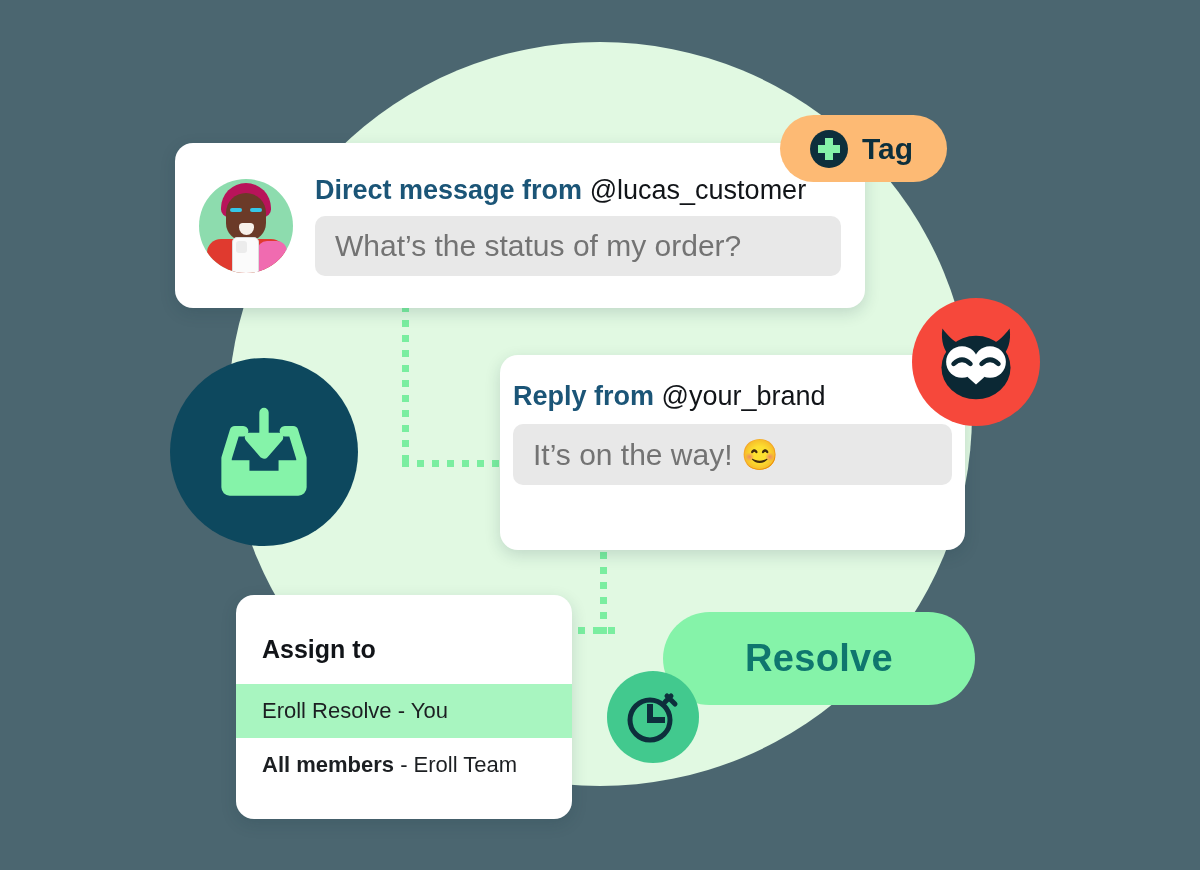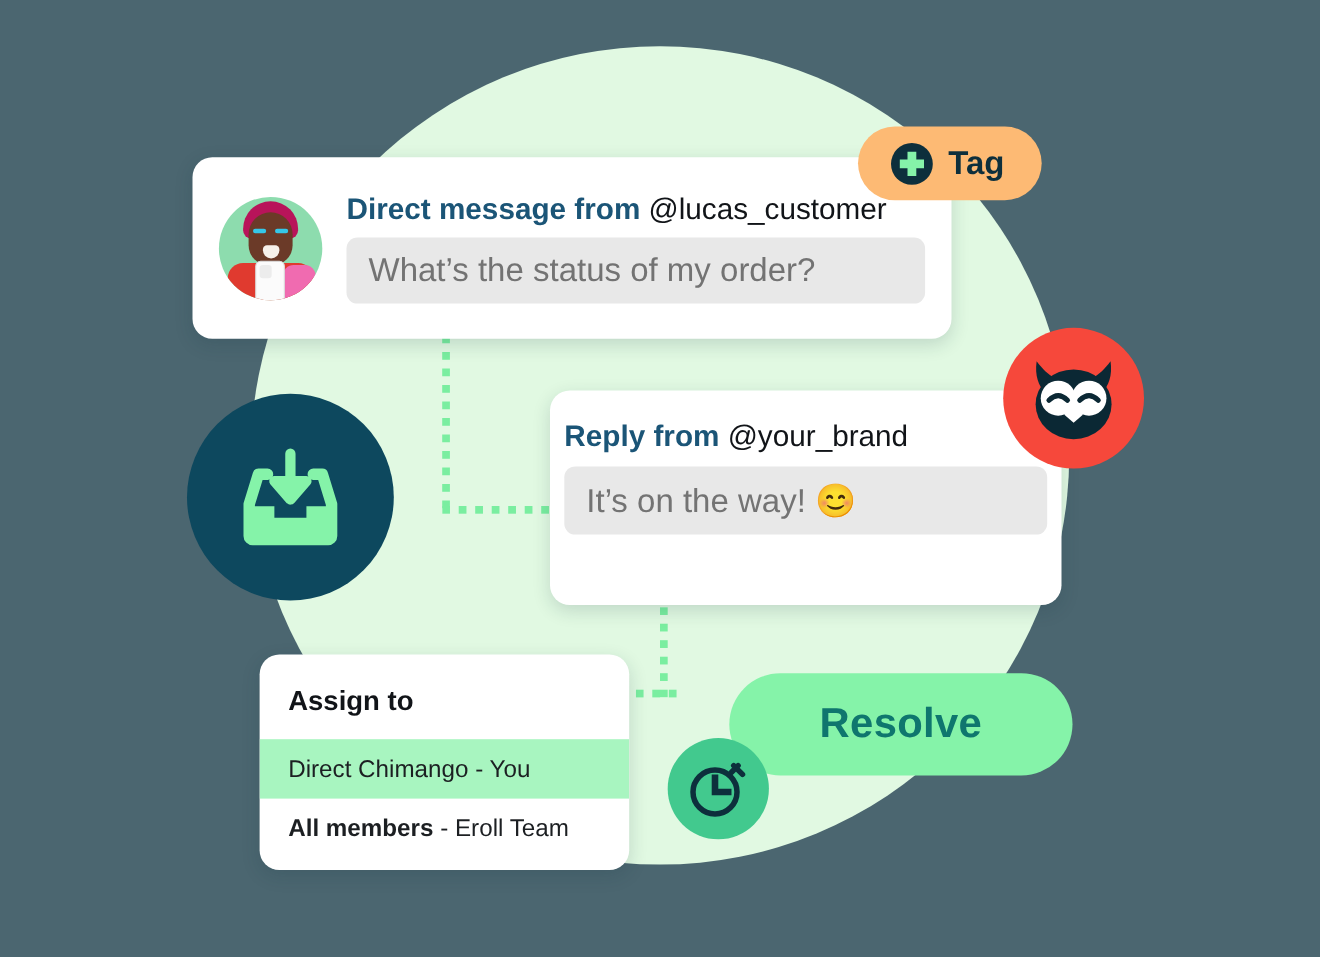--- a/index.html
+++ b/index.html
@@ -142,23 +142,23 @@
     padding: 26px 13px;
   }
   .card-reply .msg-header { margin-bottom: 12px; }
   .emoji { font-size: 30px; }
 
   
   .card-assign {
     left: 236px;
     top: 595px;
     width: 336px;
-    height: 196px;
+    height: 224px;
     overflow: hidden;
-    padding-top: 6px;
+    padding-top: 18px;
   }
   .assign-title {
     font-size: 25px;
     font-weight: 700;
     color: #111418;
     padding: 22px 26px 20px;
   }
   .assign-row {
     font-size: 22px;
     color: #1c1f22;
@@ -299,21 +299,21 @@
       <circle cx="75" cy="60" r="17" fill="#ffffff"></circle>
       <path d="M36 62 q9 -9 18 0" stroke="#0b2834" stroke-width="5" fill="none" stroke-linecap="round"></path>
       <path d="M66 62 q9 -9 18 0" stroke="#0b2834" stroke-width="5" fill="none" stroke-linecap="round"></path>
       <path d="M60 62 L69 76 L60 84 L51 76 Z" fill="#ffffff"></path>
     </svg>
   </div>
 
   <div class="card card-assign">
     <div class="assign-title">Assign to</div>
     <div class="assign-row active">
-      <span>Direct Chimango</span><span> - You</span>
+      <span>Eroll Resolve</span><span> - You</span>
     </div>
     <div class="assign-row">
       <b>All members</b><span> - Eroll Team</span>
     </div>
   </div>
 
   <div class="resolve-pill">
     <span class="resolve-label">Resolve</span>
   </div>
 

